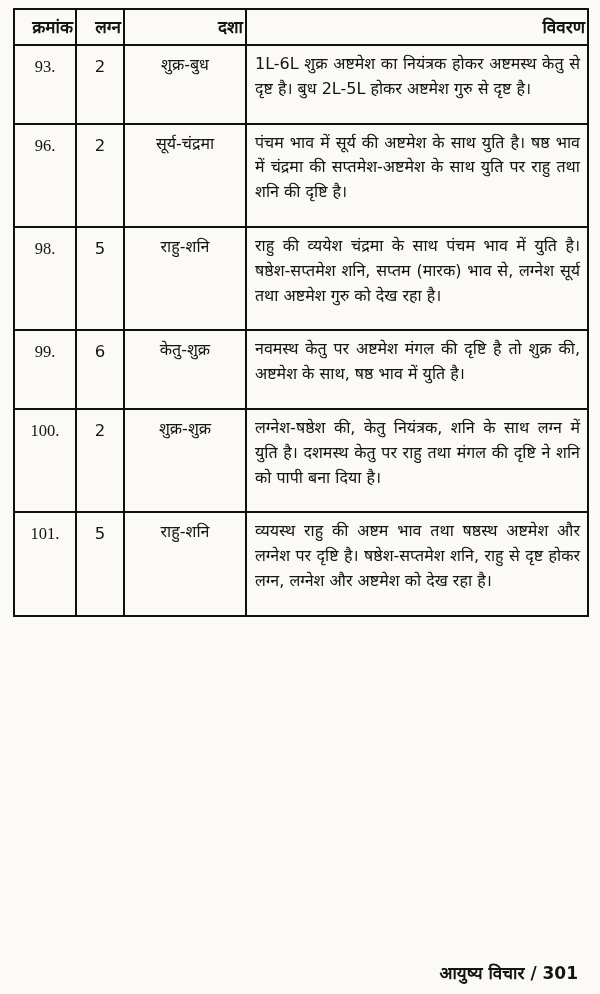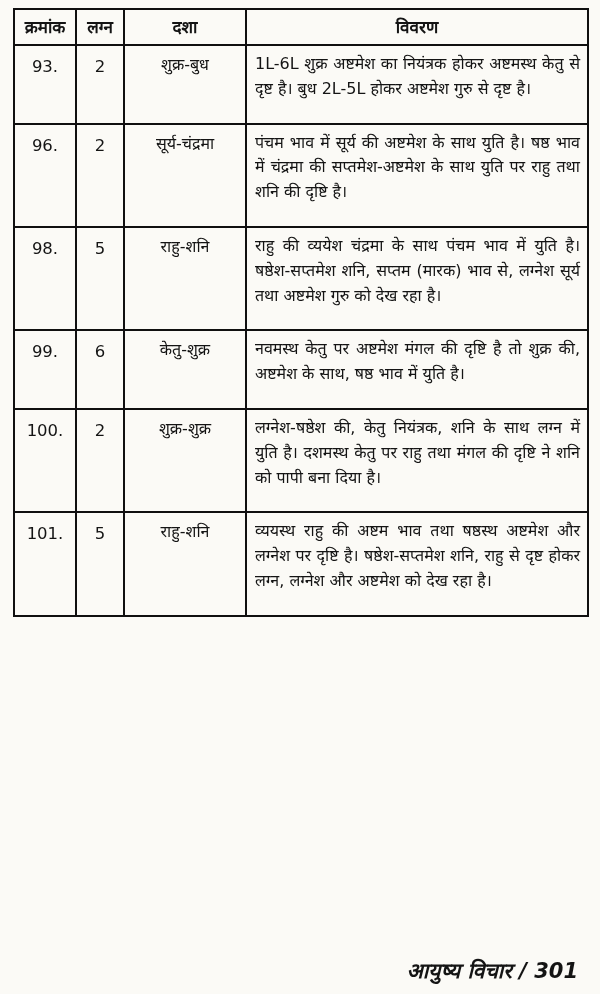--- a/index.html
+++ b/index.html
@@ -28,55 +28,55 @@
     border: 2px solid #101010;
     vertical-align: top;
   }
   col.c-kramank { width: 62px; }
   col.c-lagna   { width: 48px; }
   col.c-dasha   { width: 122px; }
   col.c-vivaran { width: 342px; }
   th {
     font-size: 17px;
     font-weight: bold;
-    text-align: center;
+    text-align: right;
     padding: 5px 2px 6px 2px;
     background: #fbfaf6;
   }
   td {
     font-size: 16px;
     line-height: 1.55;
     padding: 6px 4px;
   }
   td.cell-kramank {
     text-align: center;
     font-size: 16.5px;
     padding-top: 8px;
+    font-family: Liberation Serif, serif;
   }
   td.cell-lagna {
     text-align: center;
     font-size: 16.5px;
     padding-top: 8px;
   }
   td.cell-dasha {
     text-align: center;
     padding-top: 7px;
     border-radius: 28px;
   }
   td.cell-vivaran {
     text-align: justify;
     padding: 6px 7px 21px 8px;
   }
   .footer {
     position: absolute;
     right: 22px;
     bottom: 10px;
-    font-size: 21px;
+    font-size: 17px;
     font-weight: bold;
-    font-style: italic;
   }
 </style>
 </head>
 <body>
 
 <div class="page">
   <table class="doc-table">
     <colgroup>
       <col class="c-kramank">
       <col class="c-lagna">

